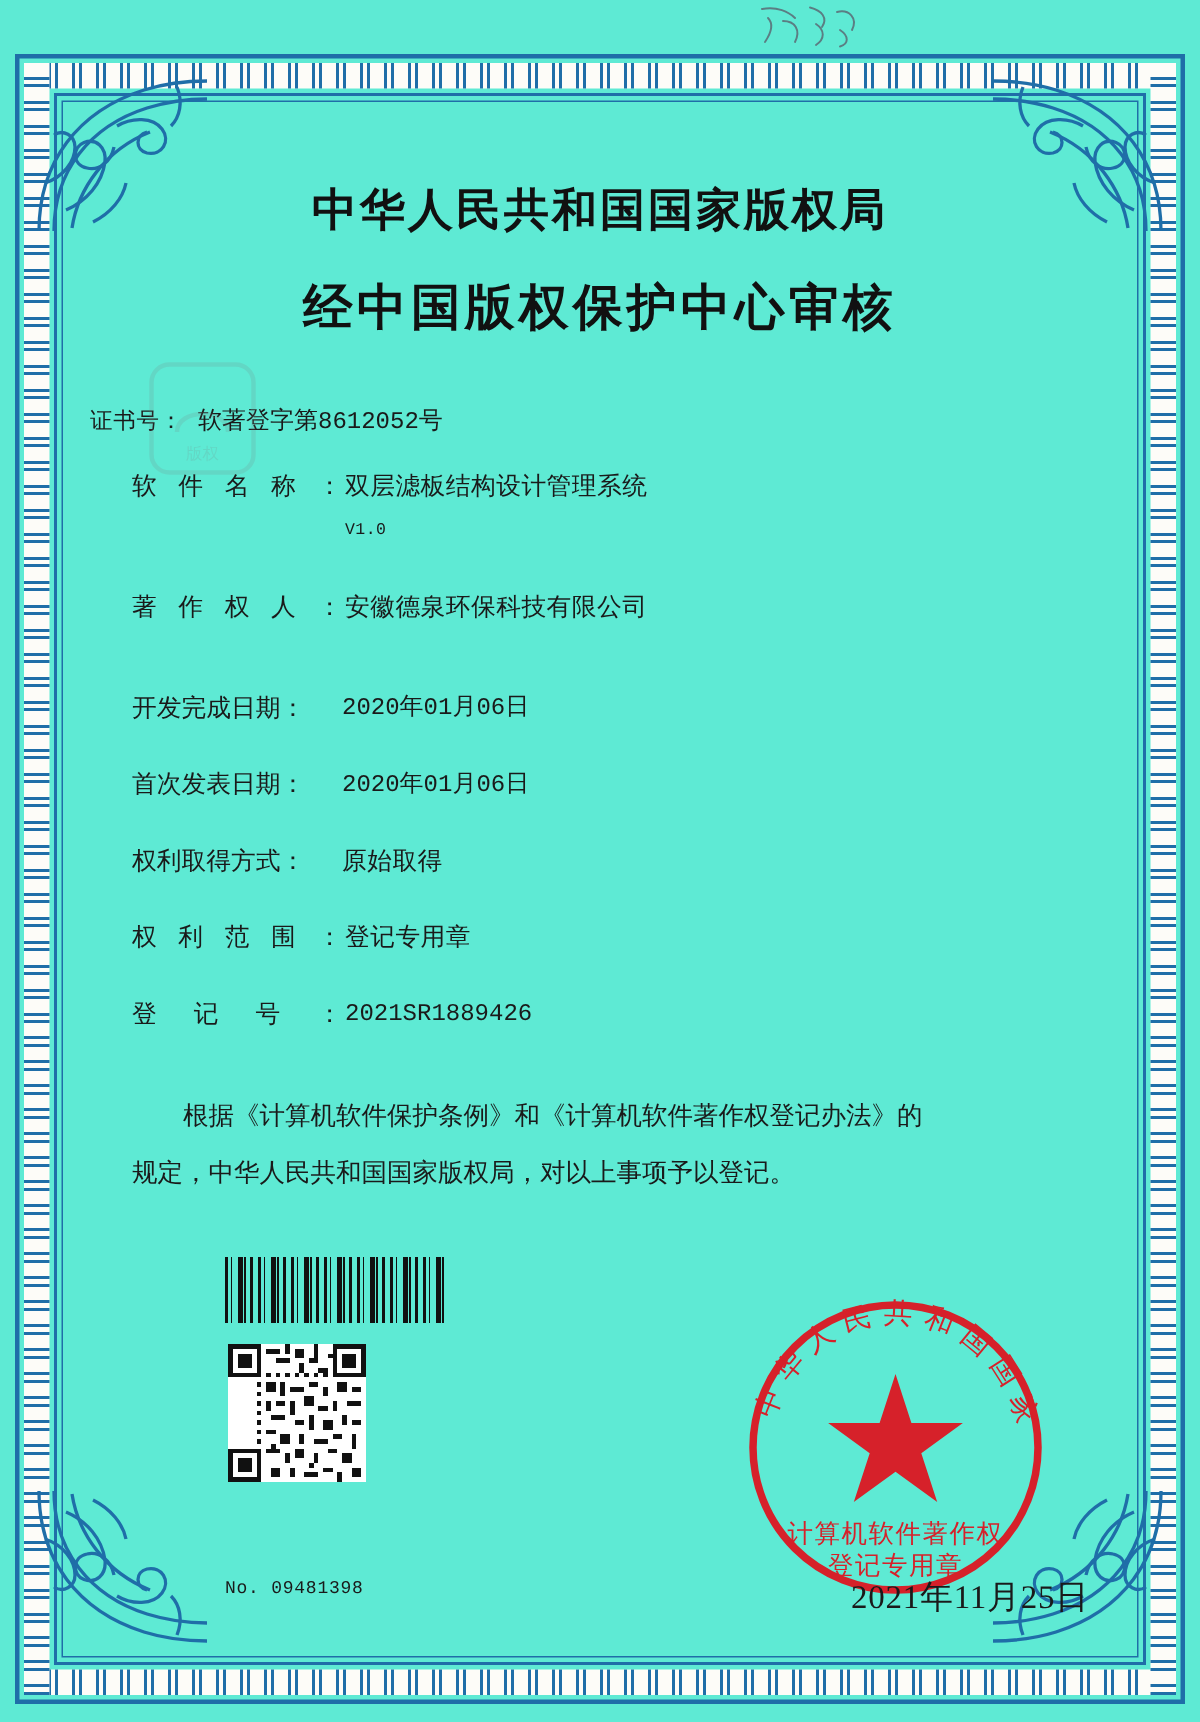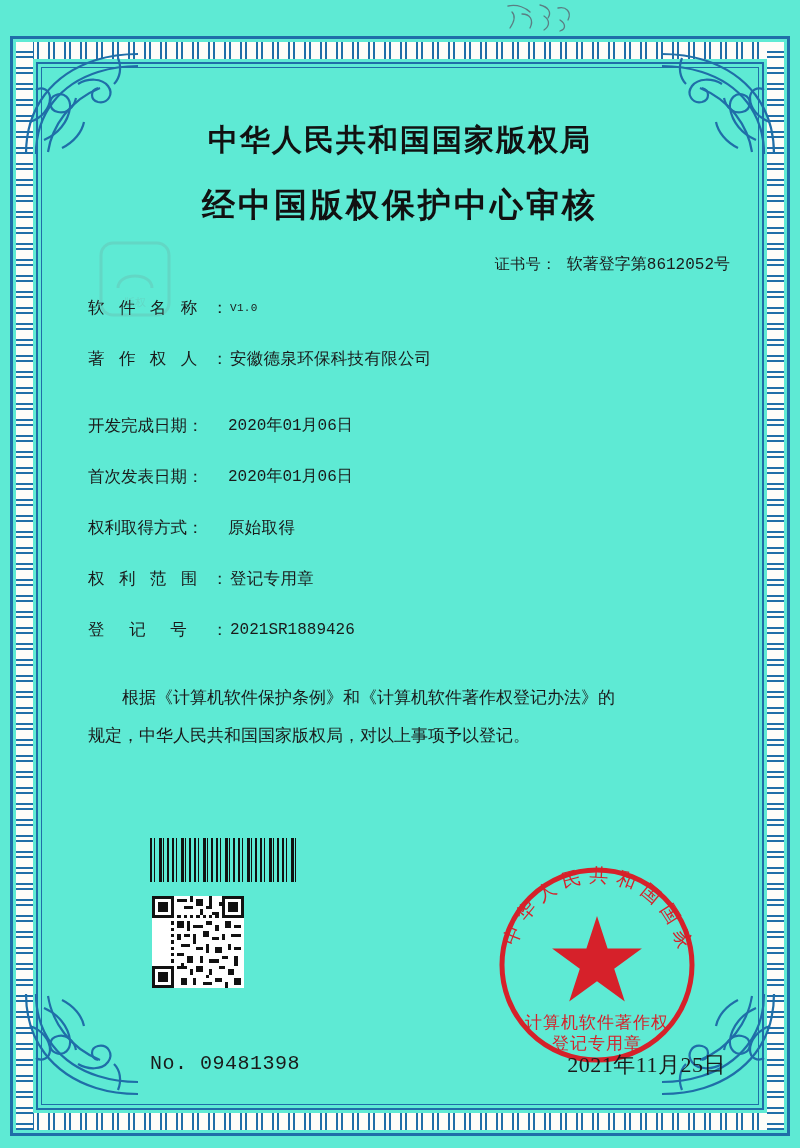--- a/index.html
+++ b/index.html
@@ -128,22 +128,22 @@
     text-align: center;
     font-size: 33px;
     font-weight: bold;
     letter-spacing: 3px;
     margin-top: 22px;
     color: #111;
     font-family: "Liberation Serif", serif;
   }
 
   .cert-no {
-    margin-top: 26px;
-    text-align: right;
+    margin-top: 42px;
+    text-align: left;
     padding-right: 10px;
     font-size: 15px;
     letter-spacing: .5px;
   }
   .cert-no .label { margin-right: 10px; }
 
   .watermark-seal {
     position: absolute;
     left: 38px;
     top: 150px;
@@ -230,21 +230,21 @@
     width: 210px;
     height: 210px;
   }
   .seal svg { display: block; }
 
   
   .footer-no {
     position: absolute;
     left: 90px;
     top: 962px;
-    font-size: 20px;
+    font-size: 12px;
     font-family: "Liberation Mono", monospace;
     letter-spacing: .5px;
     color: #1a1a1a;
   }
   .footer-date {
     position: absolute;
     right: 14px;
     top: 960px;
     font-size: 22px;
     letter-spacing: .5px;
@@ -355,20 +355,21 @@
 
       <div class="field-row">
         <div class="field-label spaced">
           <span>软</span>
             <span>件</span>
             <span>名</span>
             <span>称</span>
             <span>：</span>
         </div>
         <div class="field-value">
+          <span>双层滤板结构设计管理系统</span>
           <span class="line2">V1.0</span>
         </div>
       </div>
 
       <div class="gap-md"></div>
 
       <div class="field-row">
         <div class="field-label spaced">
           <span>著</span>
             <span>作</span>

